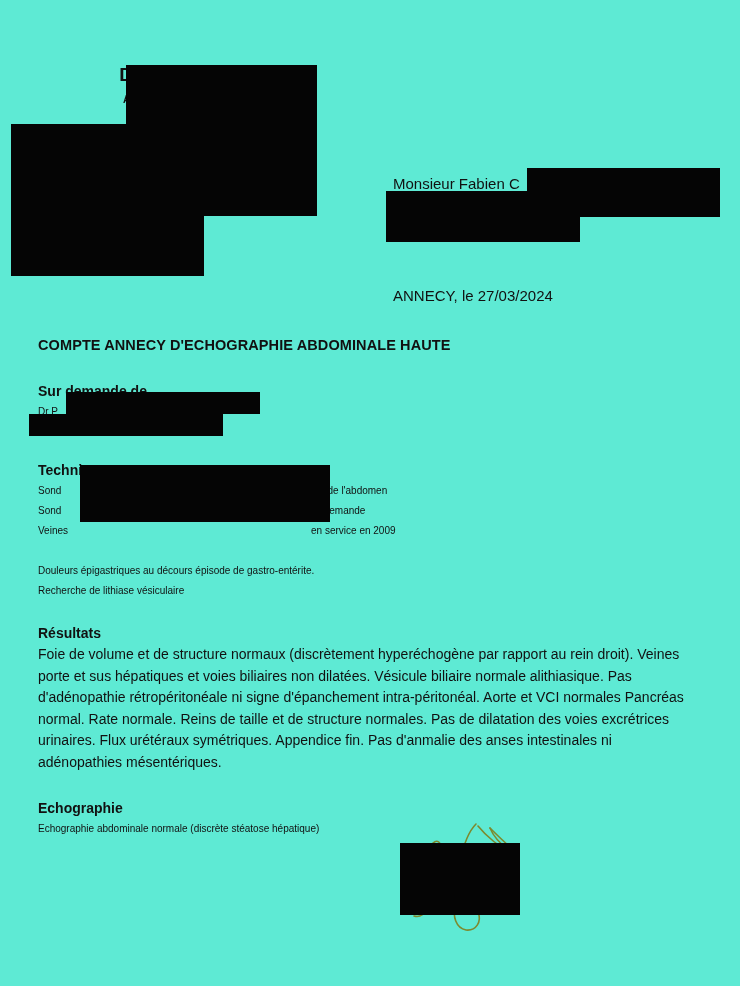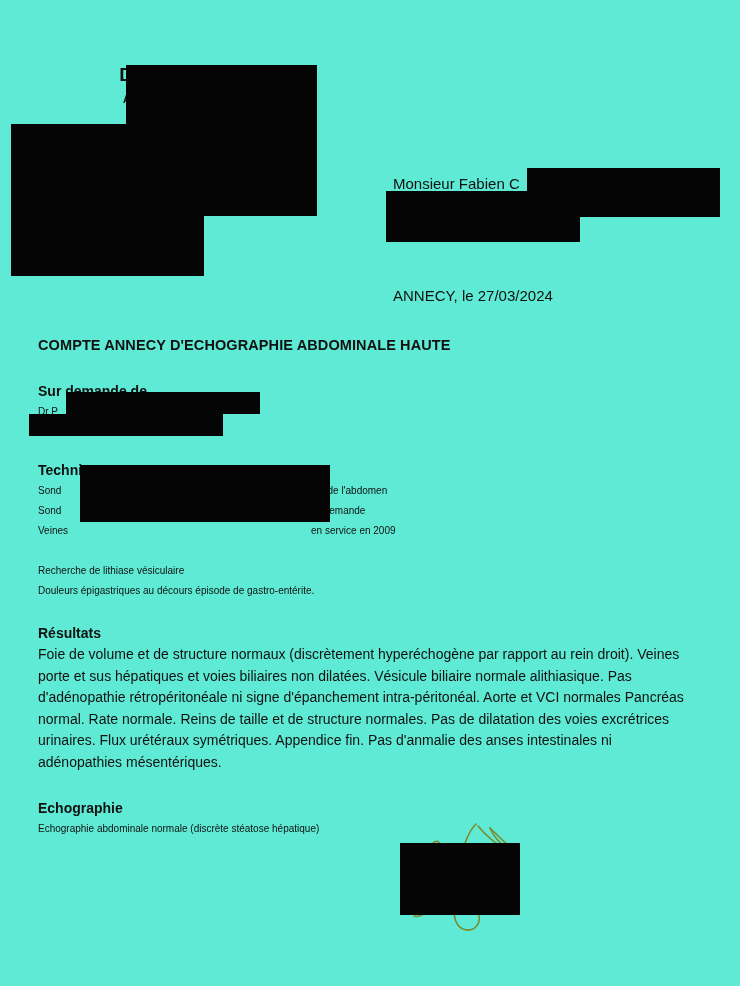--- a/index.html
+++ b/index.html
@@ -158,22 +158,22 @@
       </div>
       <div class="section-line">
         <span>Sond</span><span style="display:inline-block;width:254px"></span><span>e demande</span>
       </div>
       <div class="section-line">
         <span>Veines</span><span style="display:inline-block;width:243px"></span><span>en service en 2009</span>
       </div>
     </div>
 
     <div class="section" id="sec-indication">
+      <div class="section-line">Douleurs épigastriques au décours épisode de gastro-entérite.</div>
       <div class="section-line">Recherche de lithiase vésiculaire</div>
-      <div class="section-line">Douleurs épigastriques au décours épisode de gastro-entérite.</div>
     </div>
 
     <div class="section" id="sec-resultats">
       <div class="section-heading">Résultats</div>
       <p class="section-para">Foie de volume et de structure normaux (discrètement hyperéchogène par rapport au rein droit). Veines porte et sus hépatiques et voies biliaires non dilatées. Vésicule biliaire normale alithiasique. Pas d'adénopathie rétropéritonéale ni signe d'épanchement intra-péritonéal. Aorte et VCI normales Pancréas normal. Rate normale. Reins de taille et de structure normales. Pas de dilatation des voies excrétrices urinaires. Flux urétéraux symétriques. Appendice fin. Pas d'anmalie des anses intestinales ni adénopathies mésentériques.</p>
     </div>
 
     <div class="section" id="sec-conclusion">
       <div class="section-heading">Echographie</div>
       <div class="section-line">Echographie abdominale normale (discrète stéatose hépatique)</div>

